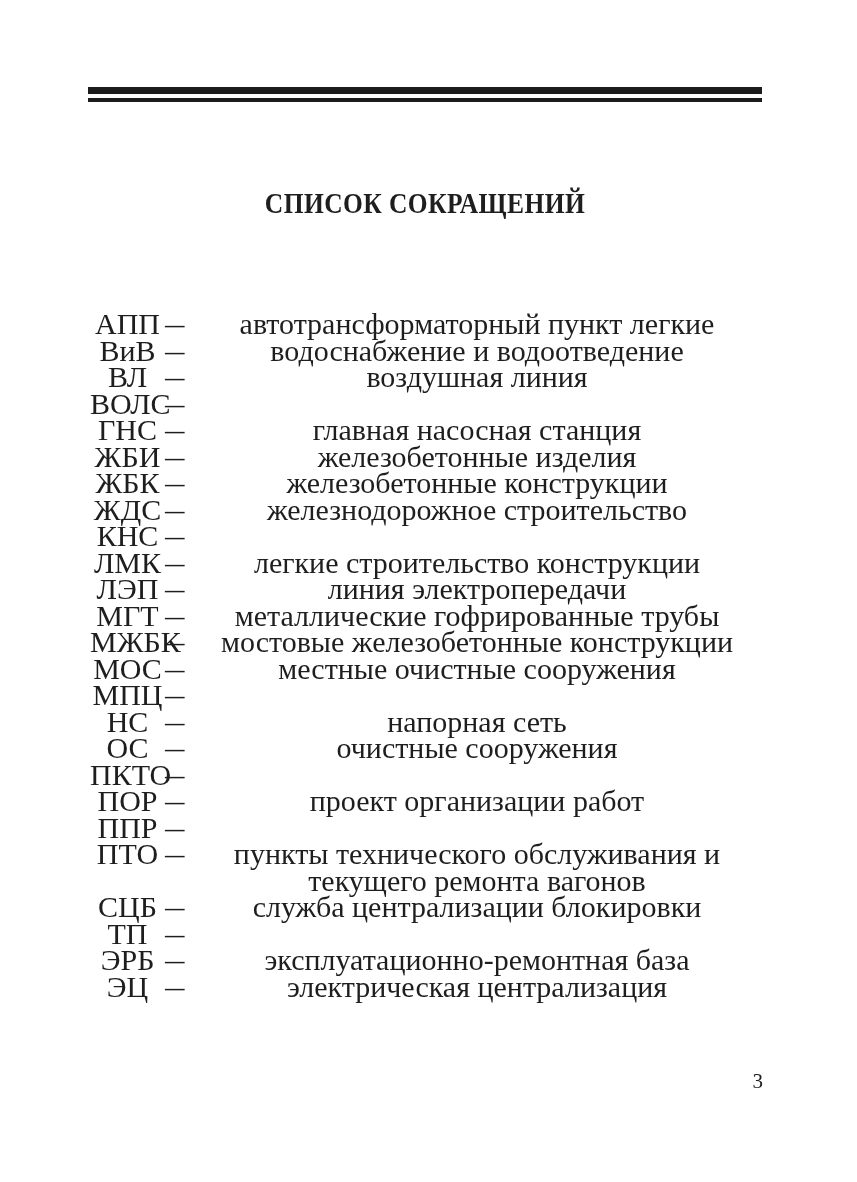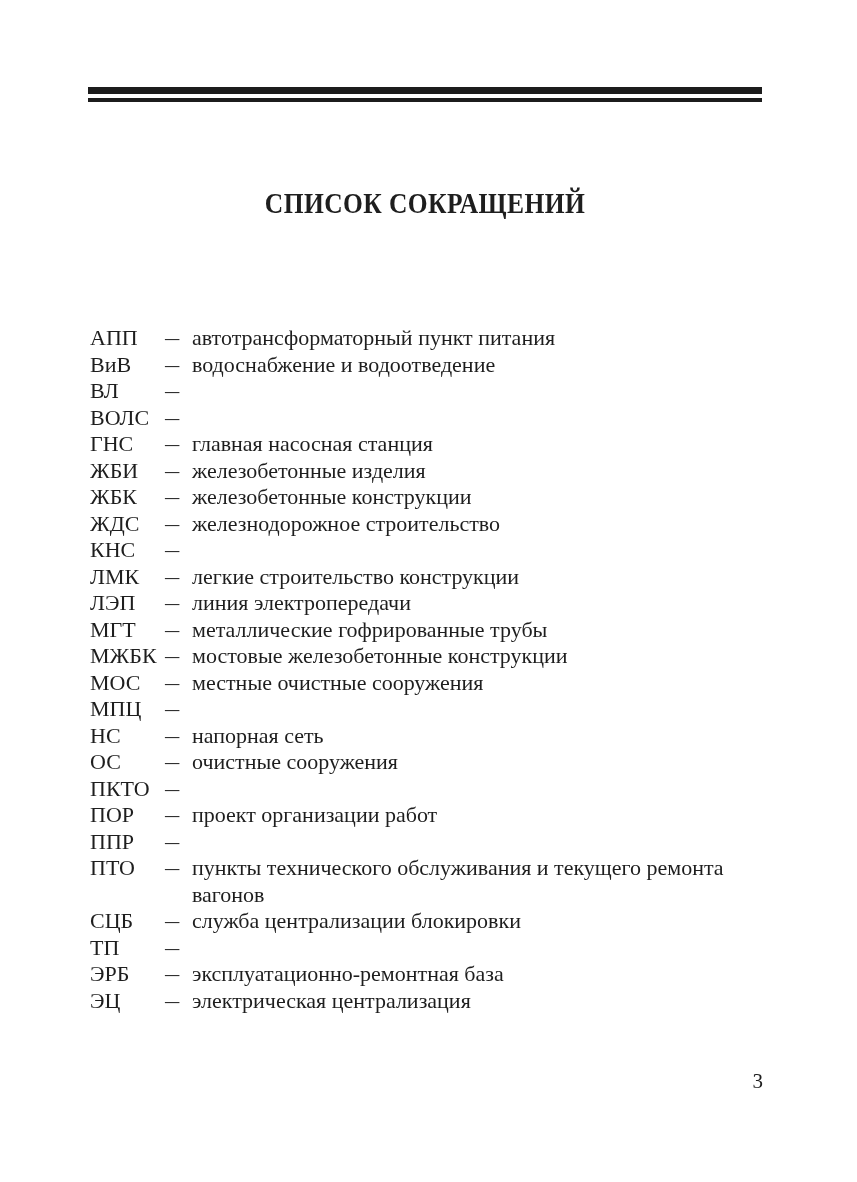--- a/index.html
+++ b/index.html
@@ -45,24 +45,25 @@
     line-height: 38px;
     font-weight: bold;
     letter-spacing: 0.5px;
     white-space: nowrap;
     transform: scaleX(0.85);
     transform-origin: 50% 50%;
   }
   .abbrev-list {
     position: absolute;
     left: 90px;
-    top: 325px;
+    top: 311px;
     width: 672px;
-    font-size: 22px;
+    font-size: 30px;
     line-height: 26.5px;
+    text-align: center;
   }
   .abbrev-row {
     display: flex;
     align-items: flex-start;
   }
   .abbrev-term {
     flex: none;
     width: 75px;
   }
   .dash-sep {
@@ -91,32 +92,33 @@
 <div class="page">
 
   <div class="header-rule"></div>
 
   <h1 class="page-title" style="margin:0;">СПИСОК СОКРАЩЕНИЙ</h1>
 
   <div class="abbrev-list">
     <div class="abbrev-row">
       <span class="abbrev-term">АПП</span>
       <span class="dash-sep">—</span>
-      <span class="abbrev-def">автотрансформаторный пункт питания</span>
+      <span class="abbrev-def">автотрансформаторный пункт легкие</span>
     </div>
 
     <div class="abbrev-row">
       <span class="abbrev-term">ВиВ</span>
       <span class="dash-sep">—</span>
       <span class="abbrev-def">водоснабжение и водоотведение</span>
     </div>
 
     <div class="abbrev-row">
       <span class="abbrev-term">ВЛ</span>
       <span class="dash-sep">—</span>
+      <span class="abbrev-def">воздушная линия</span>
     </div>
 
     <div class="abbrev-row">
       <span class="abbrev-term">ВОЛС</span>
       <span class="dash-sep">—</span>
     </div>
 
     <div class="abbrev-row">
       <span class="abbrev-term">ГНС</span>
       <span class="dash-sep">—</span>

